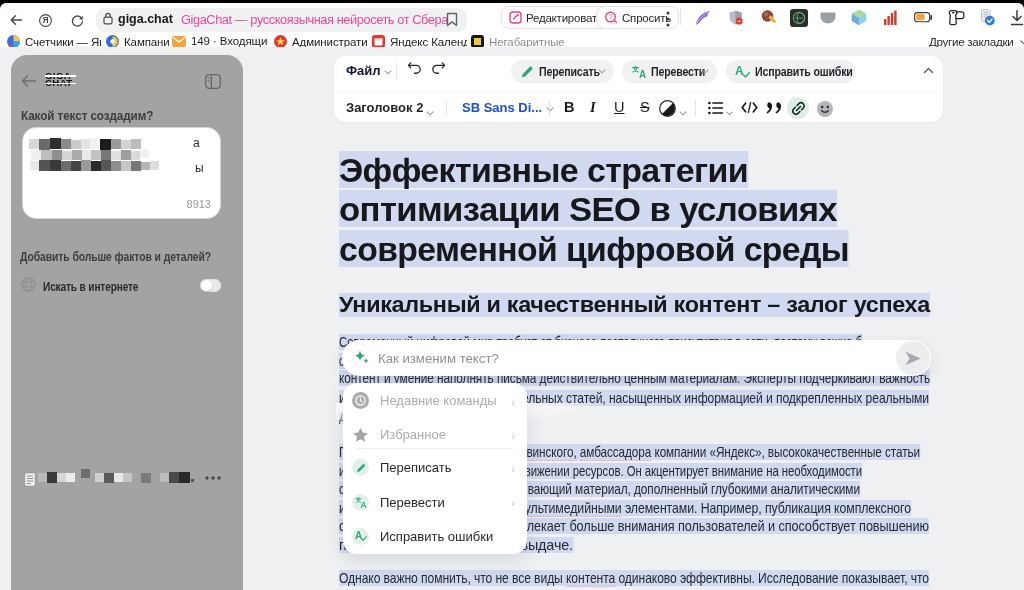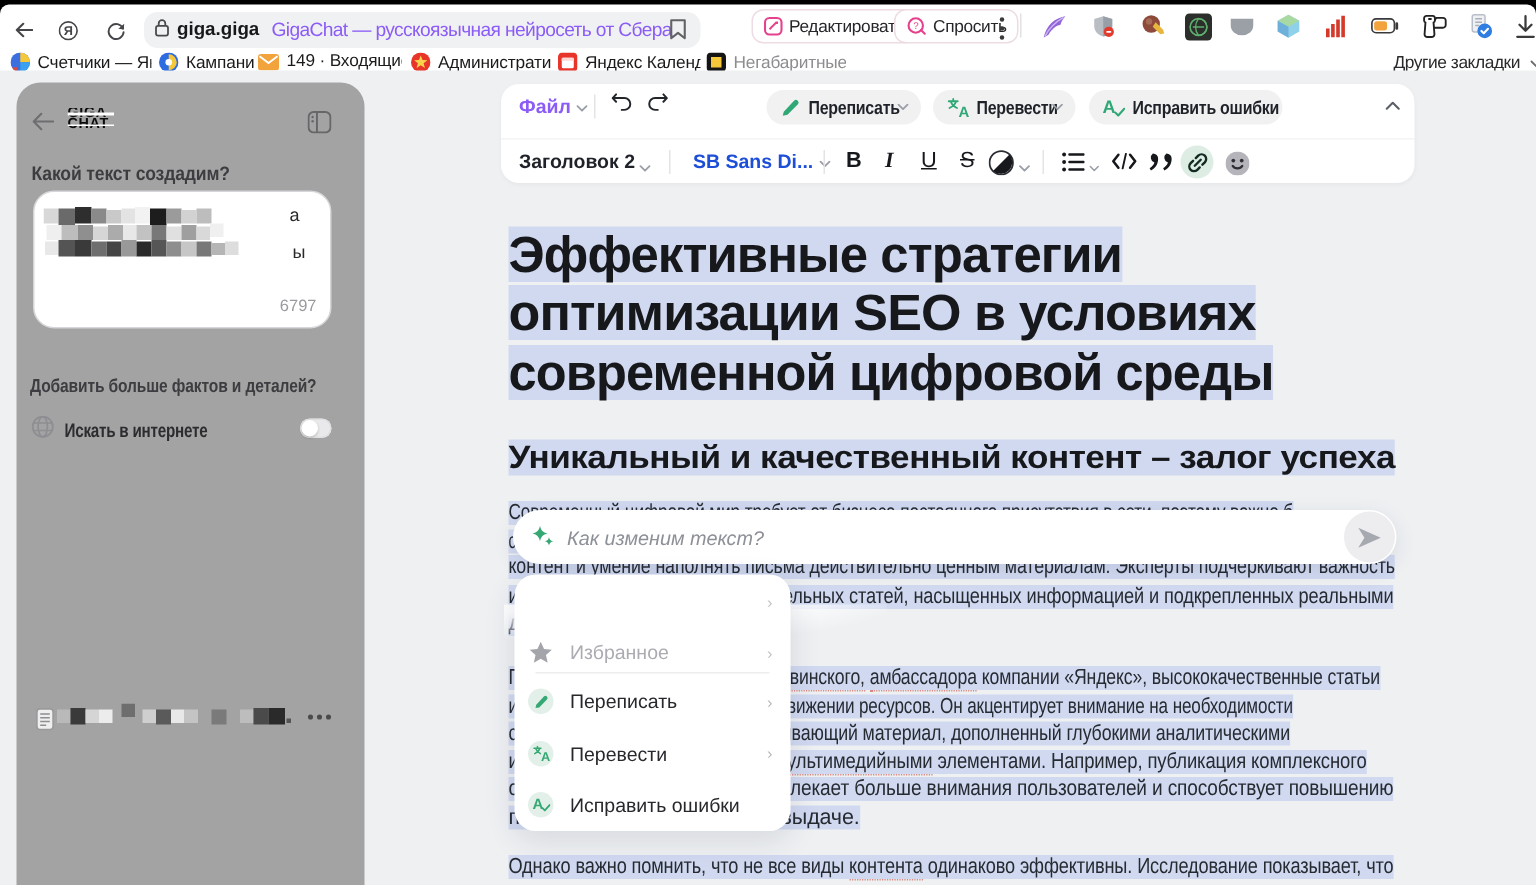--- a/index.html
+++ b/index.html
@@ -12,21 +12,21 @@
 #pagearea{position:absolute;left:0;top:44px;width:1024px;height:543px;background:#eef0f2;}
 .addr{position:absolute;left:96px;top:4.5px;width:371px;height:24px;background:#f0f1f3;border-radius:9px;}
 .pill-ya{position:absolute;height:23px;top:3px;background:#fff;border:1px solid #eddce4;border-radius:8px;display:flex;align-items:center;font-size:11.5px;letter-spacing:-.2px;color:#26262a;padding:0 7px;gap:4px;white-space:nowrap;}
 .bmitem{display:flex;align-items:center;gap:5px;font-size:11.5px;letter-spacing:-.1px;color:#1b1b1b;white-space:nowrap;}.bmlabel{display:inline-block;overflow:hidden;}
 
 #sidebar{position:absolute;left:11px;top:8px;width:232px;height:555px;background:#a3a3a3;border-radius:16px;}
 #mtoolbar{position:absolute;left:334px;top:9px;width:609px;height:66px;background:#fff;border-radius:12px;box-shadow:0 1px 3px rgba(0,0,0,.04);}
 .gray-label{font-size:12.5px;font-weight:700;color:#3d3d41;white-space:nowrap;letter-spacing:-.1px;}
 .tpill{height:23px;background:#f1f1f2;border-radius:12px;display:flex;align-items:center;font-size:12.5px;font-weight:700;color:#1f2228;padding:0 9px;gap:5px;overflow:hidden;}
 .tptxt{display:inline-block;transform:scaleX(.85);transform-origin:0 50%;letter-spacing:-.2px;white-space:nowrap;}
-#cmdbar{position:absolute;left:342px;top:293px;width:589px;height:36px;background:#fff;border-radius:18px;box-shadow:0 4px 14px rgba(40,50,80,.10);font-style:italic;}
+#cmdbar{position:absolute;left:342px;top:293px;width:589px;height:36px;background:#fff;border-radius:18px;box-shadow:0 4px 14px rgba(40,50,80,.10);}
 #menu{position:absolute;left:343px;top:336px;width:184px;height:171px;background:#fff;border-radius:14px;box-shadow:0 6px 20px rgba(40,50,80,.12);}
 .mitem{position:absolute;left:10px;display:flex;align-items:center;gap:11px;font-size:13px;}
 .mico{width:17px;height:17px;border-radius:50%;display:flex;align-items:center;justify-content:center;flex:0 0 auto;}
 #doc{position:absolute;left:0;top:0;width:1024px;height:543px;}
 .h1line{position:absolute;left:339px;white-space:nowrap;font-size:34px;font-weight:700;color:#17181b;line-height:39.3px;letter-spacing:-.6px;}
 .h1line{background:transparent;}
 .h1line, .h2line, .bline{pointer-events:none;}
 .h1line{padding:0;}
 .h2line{position:absolute;left:339px;white-space:nowrap;font-size:21.5px;font-weight:700;color:#17181b;line-height:31px;letter-spacing:-.3px;}
 .bline{position:absolute;left:339px;white-space:nowrap;font-size:14.6px;color:#262a31;line-height:18.5px;letter-spacing:-.1px;}
@@ -46,22 +46,22 @@
       </svg>
     <svg class="abs" style="left:71px;top:11px" width="13" height="13" viewBox="0 0 13 13">
         <path d="M11 5 A5 5 0 1 0 11.4 7.5" stroke="#46464a" stroke-width="1.3" fill="none" stroke-linecap="round"></path>
         <path d="M11.8 1.8 L11.5 5.6 L7.9 5.2 Z" fill="#46464a"></path>
       </svg>
     <div class="addr"></div>
     <svg class="abs" style="left:103px;top:9px" width="10" height="13" viewBox="0 0 10 13">
         <rect x="1" y="5.2" width="8" height="6.6" rx="1.4" stroke="#4a4a4c" stroke-width="1.2" fill="none"></rect>
         <path d="M2.8 5.2 V3.6 a2.2 2.2 0 0 1 4.4 0 V5.2" stroke="#4a4a4c" stroke-width="1.2" fill="none"></path>
       </svg>
-    <div class="abs" style="left:118px;top:9px;font-size:12.5px;font-weight:700;color:#18181a;">giga.giga</div>
-    <div class="abs" style="left:181px;top:9px;font-size:12.8px;letter-spacing:-.42px;color:#8b5cf6;">GigaChat — русскоязычная нейросеть от Сбера</div>
+    <div class="abs" style="left:118px;top:9px;font-size:12.5px;font-weight:700;color:#18181a;">giga.chat</div>
+    <div class="abs" style="left:181px;top:9px;font-size:12.8px;letter-spacing:-.42px;color:#ec4899;">GigaChat — русскоязычная нейросеть от Сбера</div>
     <svg class="abs" style="left:446px;top:9px" width="12" height="15" viewBox="0 0 12 15">
         <path d="M1.5 1.5 h9 v12 l-4.5 -3.6 l-4.5 3.6 Z" stroke="#636366" stroke-width="1.4" fill="none" stroke-linejoin="round"></path>
       </svg>
     <div class="pill-ya" style="left:501px;">
       <svg width="13" height="13" viewBox="0 0 13 13">
           <rect x="1" y="1" width="11" height="11" rx="3" fill="none" stroke="#e5418c" stroke-width="1.4"></rect>
           <path d="M4 8.5 L8.5 4 M8 4 h1 v1" stroke="#e5418c" stroke-width="1.3" fill="none"></path>
         </svg>
       Редактировать</div>
     <div class="pill-ya" style="left:596px;align-items:center;">
@@ -237,21 +237,21 @@
               <rect x="72" y="23" width="10" height="11" fill="#565656"></rect>
               <rect x="82" y="24" width="10" height="10" fill="#8e8e8e"></rect>
               <rect x="92" y="24" width="10" height="10" fill="#c6c6c6"></rect>
               <rect x="102" y="24" width="10" height="10" fill="#787878"></rect>
               <rect x="112" y="25" width="9" height="8" fill="#b5b5b5"></rect>
               <rect x="121" y="24" width="9" height="9" fill="#dddddd"></rect>
           </g>
         </svg>
         <div class="abs" style="left:170px;top:8px;font-size:12px;color:#2a2a2e;">а</div>
         <div class="abs" style="left:172px;top:33px;font-size:12px;color:#2a2a2e;">ы</div>
-        <div class="abs" style="right:9px;bottom:8px;font-size:11px;color:#9a9aa0;">6797</div>
+        <div class="abs" style="right:9px;bottom:8px;font-size:11px;color:#9a9aa0;">8913</div>
       </div>
       <div class="abs gray-label" style="left:9px;top:195px;transform:scaleX(.83);transform-origin:0 50%;">Добавить больше фактов и деталей?</div>
       <svg class="abs" style="left:10px;top:222px" width="15" height="15" viewBox="0 0 15 15">
           <circle cx="7.5" cy="7.5" r="6.7" stroke="#8e8e93" stroke-width="1.2" fill="none"></circle>
           <ellipse cx="7.5" cy="7.5" rx="3.1" ry="6.7" stroke="#8e8e93" stroke-width="1.1" fill="none"></ellipse>
           <path d="M1 5 h13 M1 10 h13" stroke="#8e8e93" stroke-width="1.1"></path>
         </svg>
       <div class="abs" style="left:32px;top:224px;font-size:13px;font-weight:700;color:#2c2c30;letter-spacing:-.2px;transform:scaleX(.78);transform-origin:0 50%;">Искать в интернете</div>
       <div class="abs" style="left:189px;top:224px;width:21px;height:12.6px;background:#e9e9eb;border-radius:7px;box-shadow:inset 0 0 0 1px #e0e0e3;">
         <div class="abs" style="left:.8px;top:.8px;width:11px;height:11px;background:#fff;border-radius:50%;box-shadow:0 1px 2px rgba(0,0,0,.18);"></div>
@@ -277,21 +277,21 @@
           <rect x="153" y="10" width="3" height="3" fill="#555"></rect>
         </svg>
       <svg class="abs" style="left:194px;top:421px" width="16" height="4" viewBox="0 0 16 4">
           <circle cx="2" cy="2" r="1.7" fill="#4a4a4e"></circle>
           <circle cx="8" cy="2" r="1.7" fill="#4a4a4e"></circle>
           <circle cx="14" cy="2" r="1.7" fill="#4a4a4e"></circle>
         </svg>
     </div>
     <div id="mtoolbar">
 
-      <div class="abs" style="left:12px;top:7px;font-size:13px;font-weight:700;color:#8b5cf6;">Файл <svg width="8" height="5" viewBox="0 0 8 5" style="margin-top:2px;">
+      <div class="abs" style="left:12px;top:7px;font-size:13px;font-weight:700;color:#0f172a;">Файл <svg width="8" height="5" viewBox="0 0 8 5" style="margin-top:2px;">
             <path d="M1 0.8 L4 3.8 L7 0.8" stroke="#9a9ea6" stroke-width="1.2" fill="none" stroke-linecap="round" stroke-linejoin="round"></path>
           </svg></div>
       <div class="abs" style="left:62px;top:7px;width:1px;height:16px;background:#e4e4e7;"></div>
       <svg class="abs" style="left:73px;top:5px" width="15" height="14" viewBox="0 0 17 16">
           <path d="M4.2 2.2 L1.6 5 L4.2 7.8" stroke="#22252a" stroke-width="1.5" fill="none" stroke-linecap="round" stroke-linejoin="round"></path>
           <path d="M2 5 h8.5 a4.5 4.5 0 0 1 0 9 h-2" stroke="#22252a" stroke-width="1.5" fill="none" stroke-linecap="round"></path>
         </svg>
       <svg class="abs" style="left:97px;top:5px" width="15" height="14" viewBox="0 0 17 16">
           <path d="M12.8 2.2 L15.4 5 L12.8 7.8" stroke="#22252a" stroke-width="1.5" fill="none" stroke-linecap="round" stroke-linejoin="round"></path>
           <path d="M15 5 h-8.5 a4.5 4.5 0 0 0 0 9 h2" stroke="#22252a" stroke-width="1.5" fill="none" stroke-linecap="round"></path>
@@ -402,20 +402,29 @@
         </svg>
       <div class="abs" style="left:36px;top:10.5px;font-size:13.2px;color:#8d9097;">Как изменим текст?</div>
       <div class="abs" style="right:1px;top:0.5px;width:34.5px;height:34.5px;background:#ededef;border-radius:50%;">
         <svg style="position:absolute;left:9.5px;top:10px" width="16" height="15" viewBox="0 0 16 15">
             <path d="M0.5 0.8 L15.5 7.5 L0.5 14.2 L4.6 7.5 Z" fill="#a6a9af"></path>
           </svg>
       </div>
     </div>
     <div id="menu">
       <div class="mitem" style="top:44px;"></div>
+      <div class="mitem" style="top:9px;left:9px;">
+        <div class="mico" style="background:#ababb1;">
+            <svg width="11" height="11" viewBox="0 0 11 11">
+              <circle cx="5.5" cy="5.5" r="4.6" fill="none" stroke="#fff" stroke-width="1.2"></circle>
+              <path d="M5.5 3 v2.7 l1.8 1.2" stroke="#fff" stroke-width="1.1" fill="none" stroke-linecap="round"></path>
+            </svg>
+          </div>
+        <span style="color:#aaacb1;">Недавние команды</span>
+      </div>
       <div class="abs" style="right:12px;top:13px;color:#c3c3c7;font-size:11px;">›</div>
       <div class="mitem" style="top:43px;left:9px;">
         <div class="mico">
             <svg width="17" height="16" viewBox="0 0 17 16">
               <path d="M8.5 0.8 L10.7 5.6 L15.9 6.2 L12 9.7 L13.1 14.8 L8.5 12.2 L3.9 14.8 L5 9.7 L1.1 6.2 L6.3 5.6 Z" fill="#a3a5aa"></path>
             </svg>
           </div>
         <span style="color:#aaacb1;">Избранное</span>
       </div>
       <div class="abs" style="right:12px;top:47px;color:#c3c3c7;font-size:11px;">›</div>

